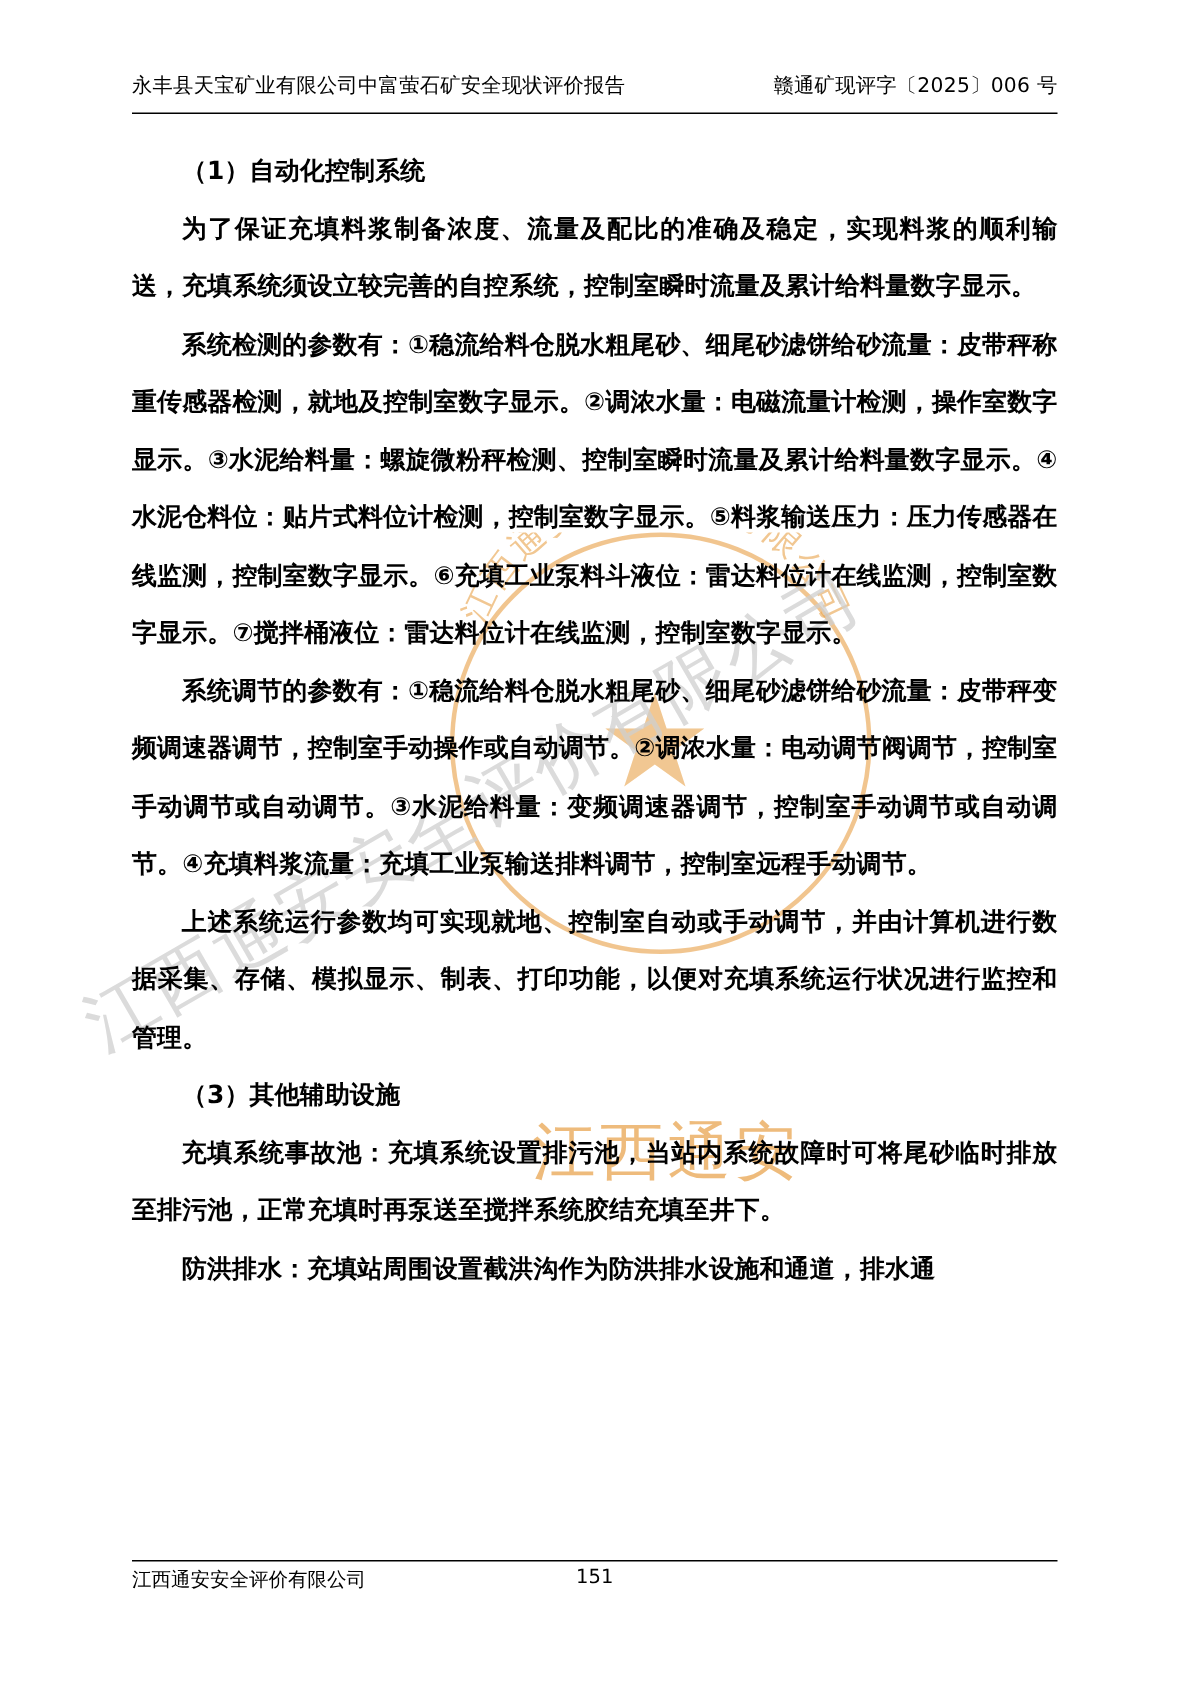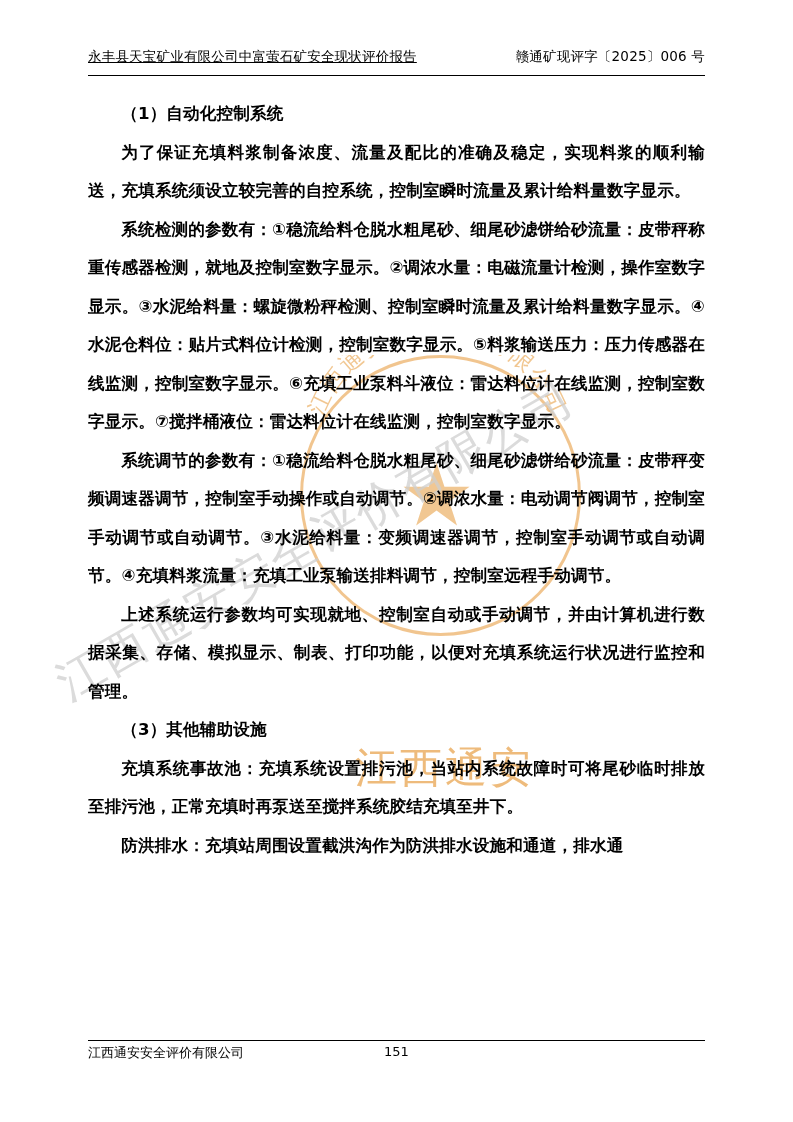--- a/index.html
+++ b/index.html
@@ -24,21 +24,21 @@
     left: 88px;
     top: 48px;
     width: 617px;
     display: flex;
     justify-content: space-between;
     align-items: baseline;
     font-size: 13.5px;
     color: #000000;
     letter-spacing: 0.2px;
   }
-  .header-left { white-space: nowrap; text-decoration: underline; }
+  .header-left { white-space: nowrap; }
   .header-right { white-space: nowrap; text-align: center; }
   .header-rule {
     position: absolute;
     left: 88px;
     top: 75px;
     width: 617px;
     height: 1px;
     background: #000000;
   }
   

